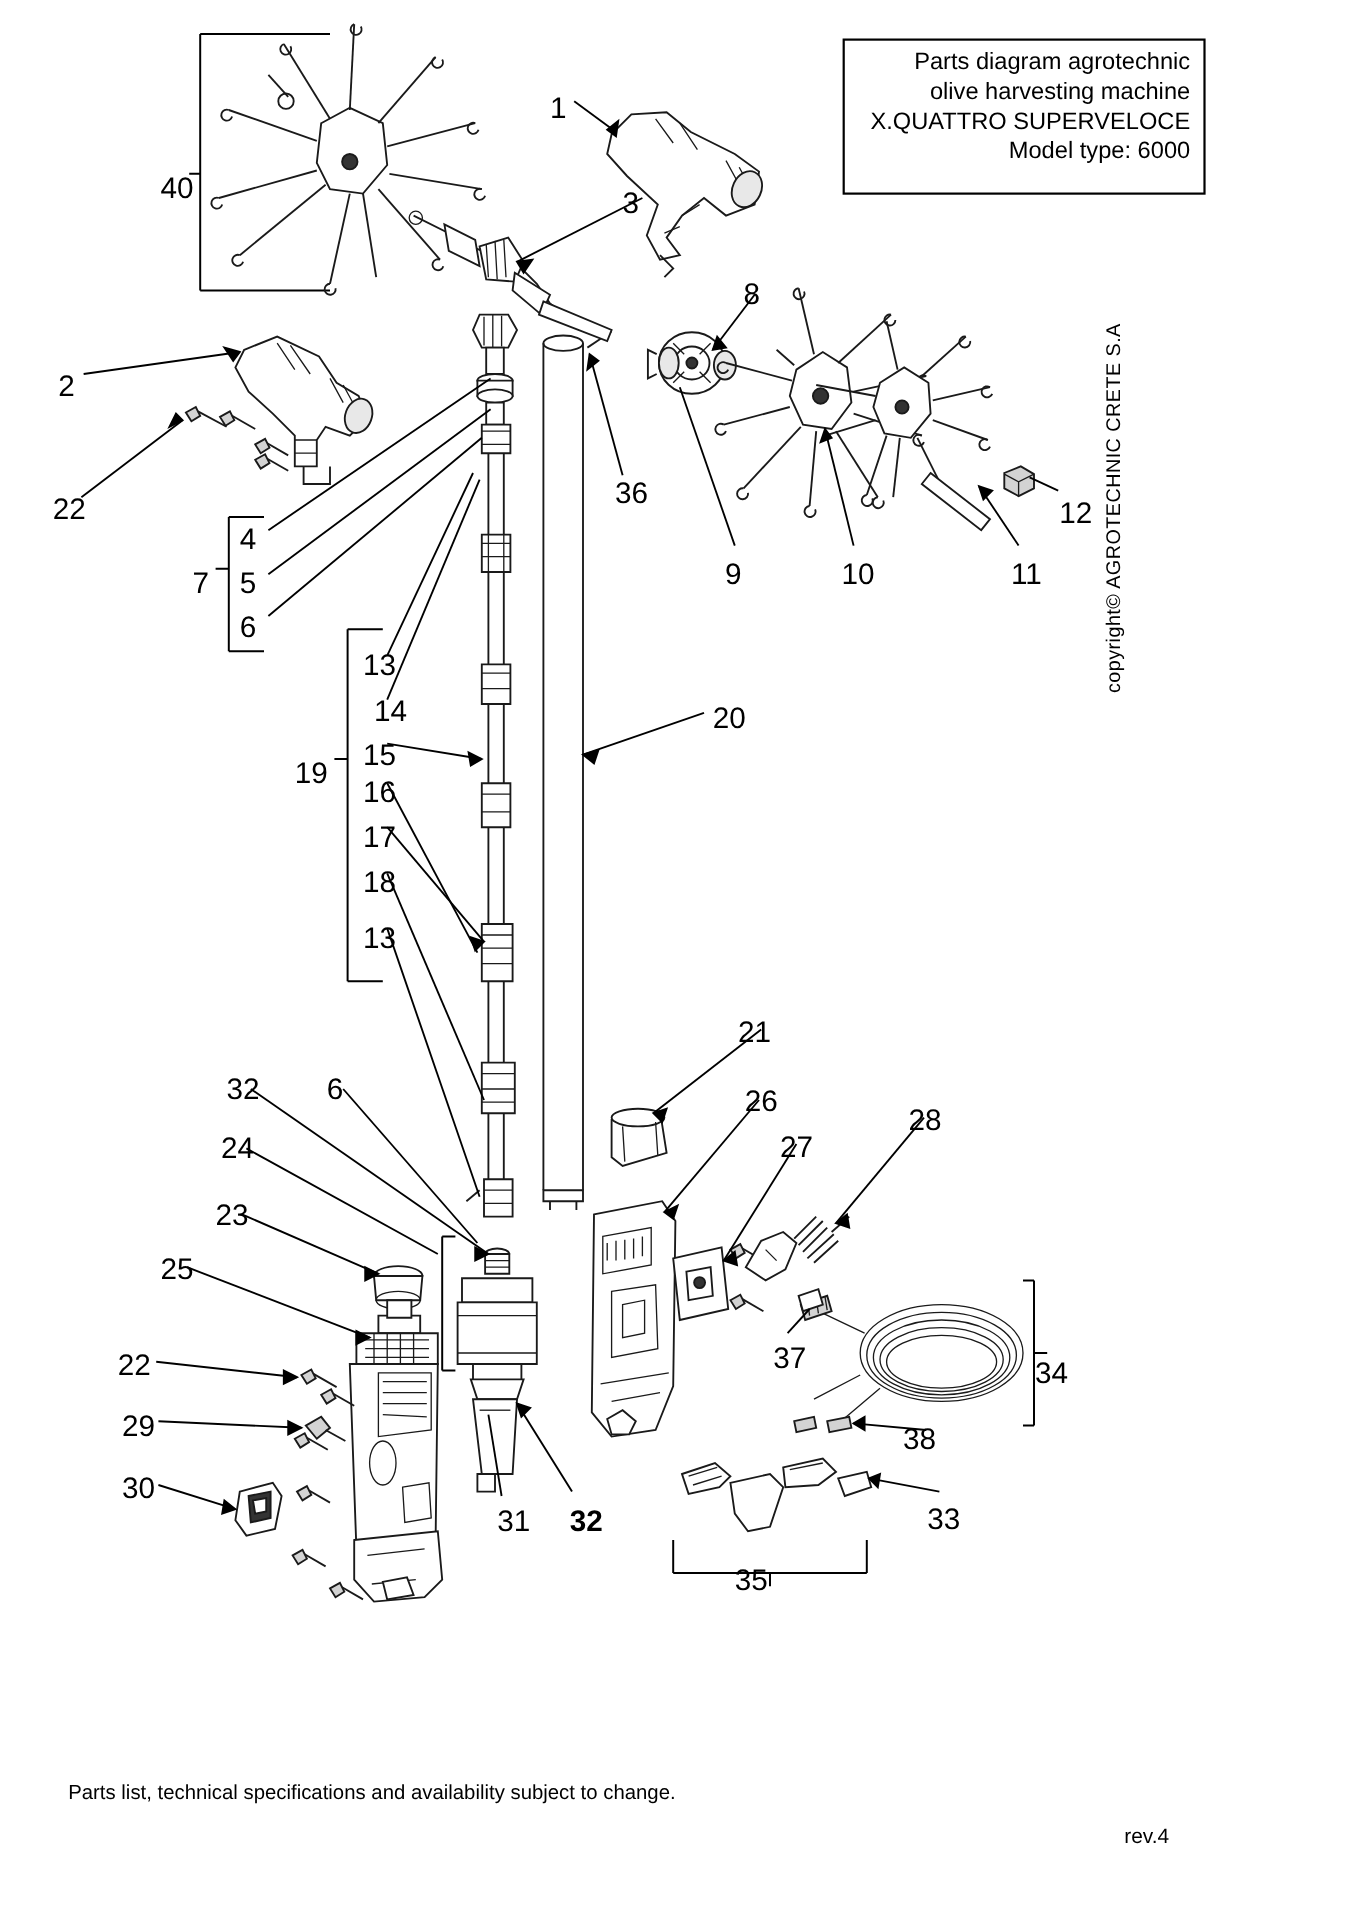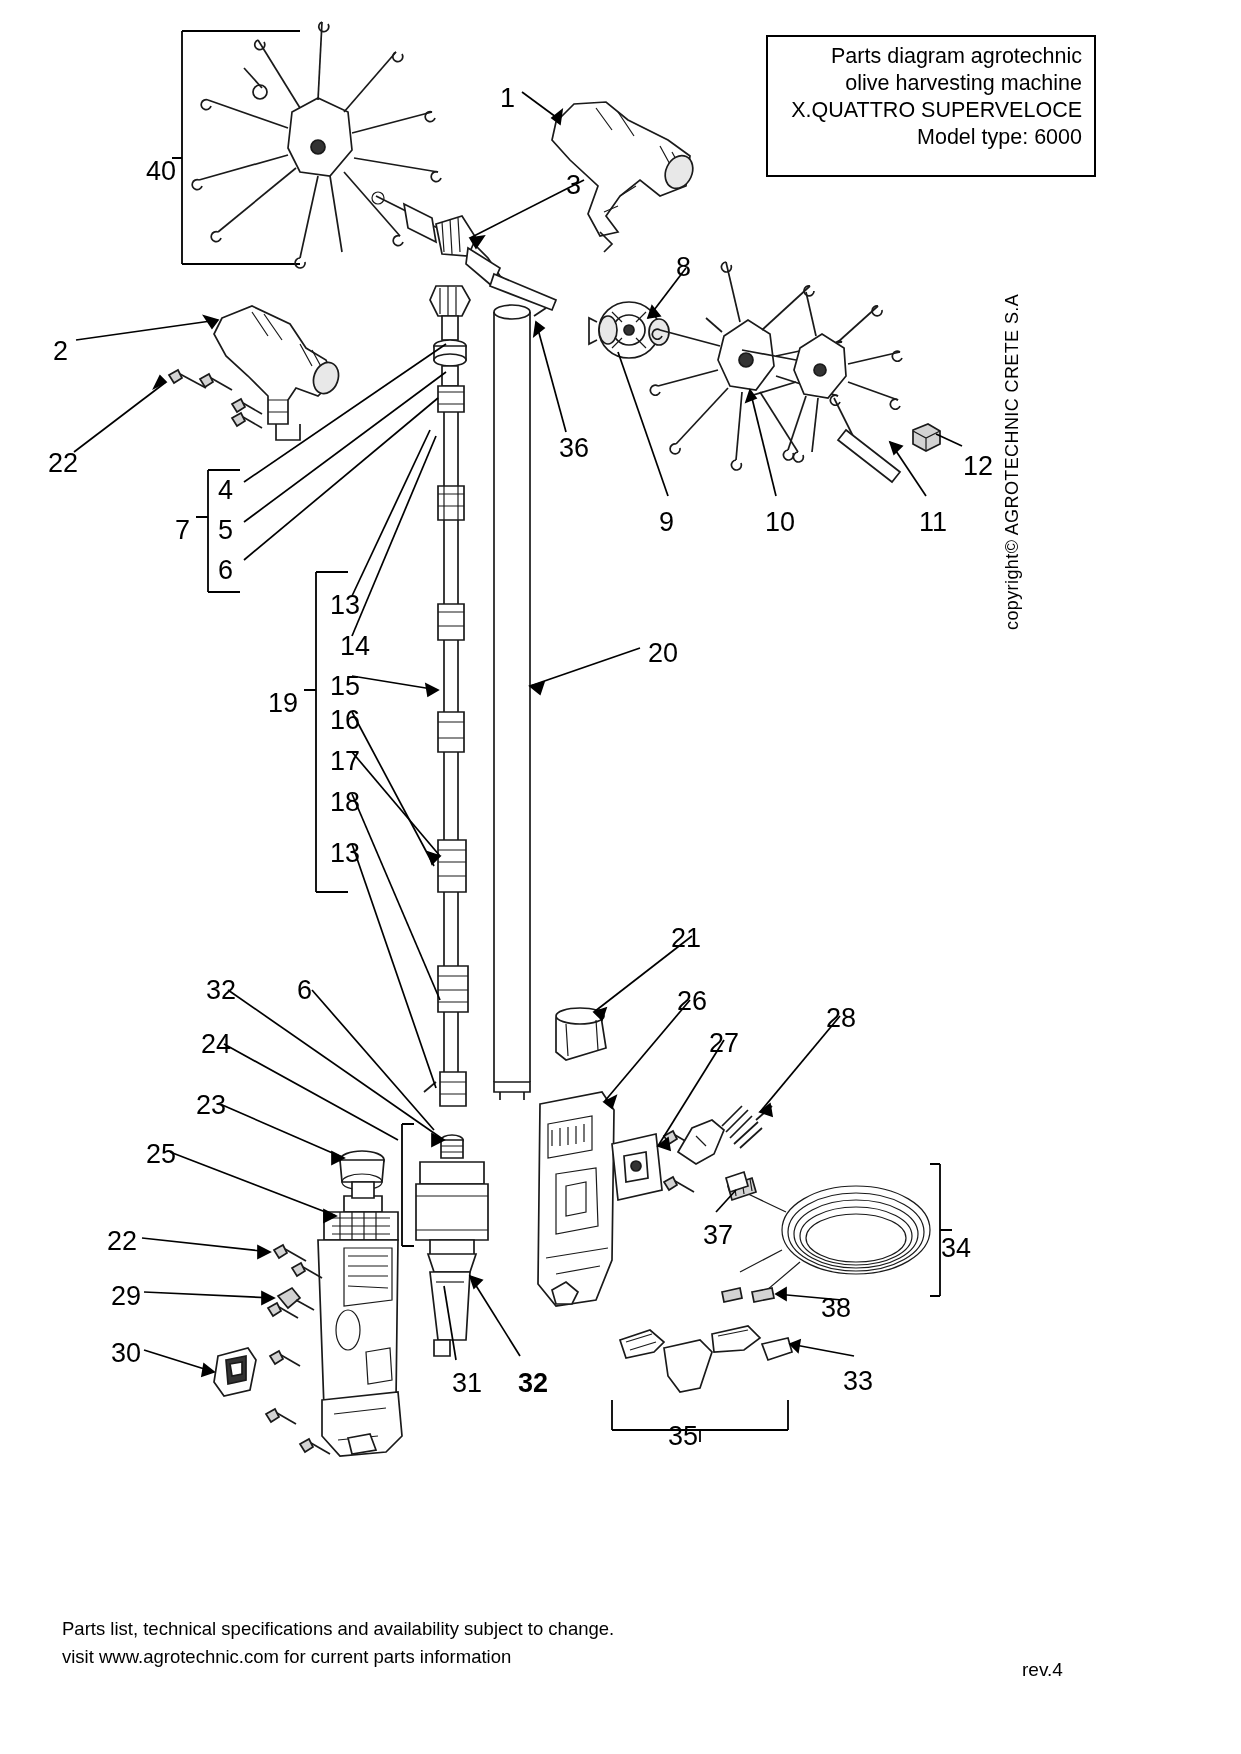--- a/index.html
+++ b/index.html
@@ -471,21 +471,20 @@
     <div>Parts diagram  agrotechnic</div>
     <div>olive harvesting machine</div>
     <div>X.QUATTRO SUPERVELOCE</div>
     <div>Model type: 6000</div>
   </div>
 
   <div id="copyright">copyright© AGROTECHNIC CRETE S.A</div>
 
   <div id="footer">
     <div>Parts list, technical specifications and availability subject to change.</div>
-    <div>visit www.agrotechnic.com for current parts information</div>
   </div>
   <div id="rev">rev.4</div>
 
   <div id="callout-layer">
       <div class="callout" style="left: 146px; top: 158px;">40</div>
       <div class="callout" style="left: 500px; top: 85px;">1</div>
       <div class="callout" style="left: 566px; top: 172px;">3</div>
       <div class="callout" style="left: 53px; top: 338px;">2</div>
       <div class="callout" style="left: 48px; top: 450px;">22</div>
       <div class="callout" style="left: 676px; top: 254px;">8</div>

